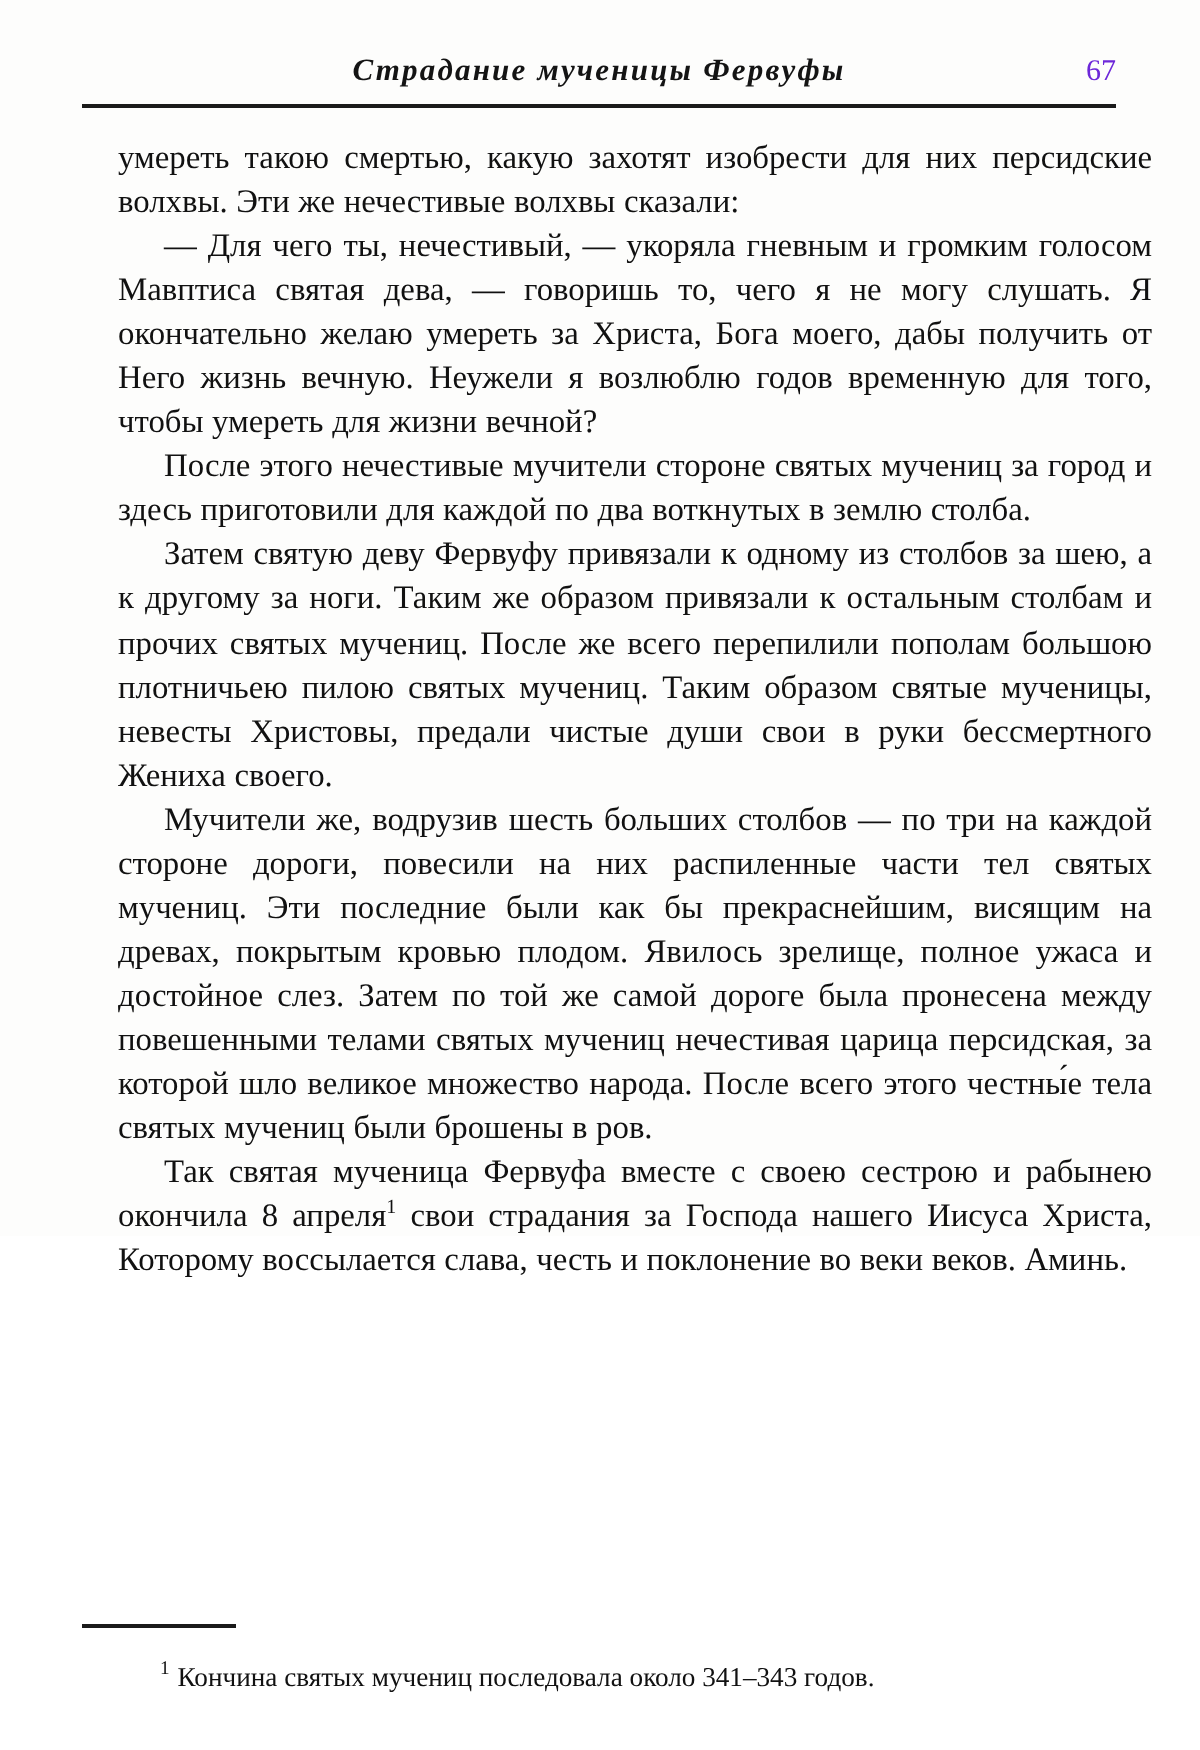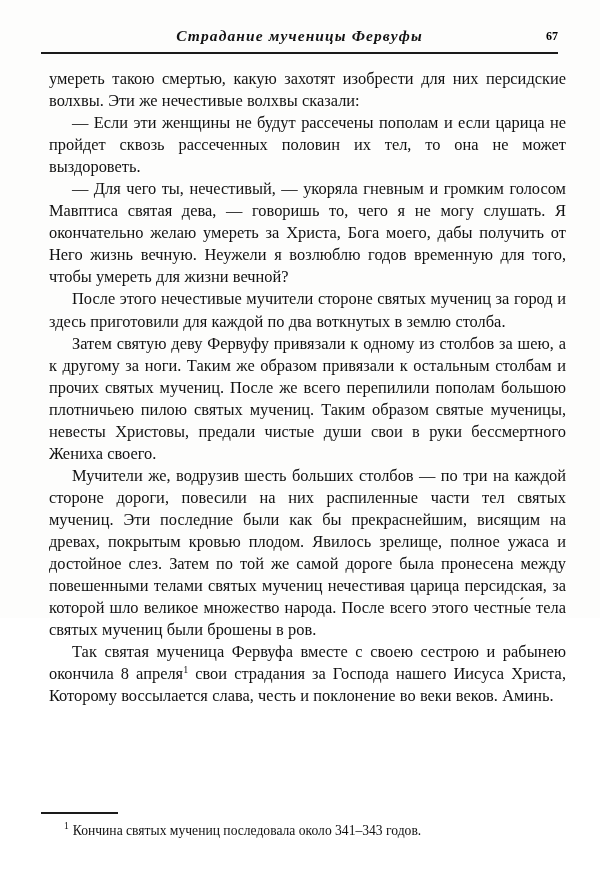--- a/index.html
+++ b/index.html
@@ -39,39 +39,39 @@
     font-size: 15.5px;
     letter-spacing: 1.1px;
     line-height: 20px;
     color: #141414;
     white-space: nowrap;
   }
   .running-head-folio {
     position: absolute;
     right: 0;
     top: 0;
-    font-size: 12px;
+    font-size: 15px;
     font-style: normal;
-    font-weight: 700;
+    font-weight: 400;
     line-height: 20px;
-    color: #000000;
+    color: #6d28d9;
   }
   .head-rule {
     position: absolute;
     left: 41px;
     width: 517px;
     top: 52px;
     height: 2px;
     background: #1a1a1a;
   }
 
   
   .body-block {
     position: absolute;
-    left: 49px;
+    left: 59px;
     top: 68px;
     width: 517px;
   }
   p.para {
     margin: 0;
     font-size: 16.4px;
     line-height: 22.05px;
     text-align: justify;
     text-align-last: left;
     text-indent: 23px;
@@ -91,21 +91,21 @@
     top: 812px;
     width: 517px;
   }
   .footnote-rule {
     width: 77px;
     height: 1.6px;
     background: #1a1a1a;
     margin: 0 0 8px 0;
   }
   .footnote-text {
-    margin: 0;
+    margin: 16px;
     font-size: 13.6px;
     line-height: 18px;
     color: #111111;
     text-indent: 23px;
     text-align: left;
   }
   .footnote-marker {
     font-size: 9.6px;
     vertical-align: super;
     line-height: 0;
@@ -123,21 +123,20 @@
 <div class="page">
 
   <div class="running-head">
     <span class="running-head-title">Страдание мученицы Фервуфы</span>
     <span class="running-head-folio">67</span>
   </div>
   <div class="head-rule"></div>
 
   <div class="body-block">
     <p class="para no-indent">умереть такою смертью, какую захотят изобрести для них персидские волхвы. Эти же нечестивые волхвы сказали:</p>
-    <p class="para">— Если эти женщины не будут рассечены пополам и если царица не пройдет сквозь рассеченных половин их тел, то она не может выздороветь.</p>
     <p class="para">— Для чего ты, нечестивый, — укоряла гневным и громким голосом Мавптиса святая дева, — говоришь то, чего я не могу слушать. Я окончательно желаю умереть за Христа, Бога моего, дабы получить от Него жизнь вечную. Неужели я возлюблю годов временную для того, чтобы умереть для жизни вечной?</p>
     <p class="para">После этого нечестивые мучители стороне святых мучениц за город и здесь приготовили для каждой по два воткнутых в землю столба.</p>
     <p class="para">Затем святую деву Фервуфу привязали к одному из столбов за шею, а к другому за ноги. Таким же образом привязали к остальным столбам и прочих святых мучениц. После же всего перепилили пополам большою плотничьею пилою святых мучениц. Таким образом святые мученицы, невесты Христовы, предали чистые души свои в руки бессмертного Жениха своего.</p>
     <p class="para">Мучители же, водрузив шесть больших столбов — по три на каждой стороне дороги, повесили на них распиленные части тел святых мучениц. Эти последние были как бы прекраснейшим, висящим на древах, покрытым кровью плодом. Явилось зрелище, полное ужаса и достойное слез. Затем по той же самой дороге была пронесена между повешенными телами святых мучениц нечестивая царица персидская, за которой шло великое множество народа. После всего этого честны́е тела святых мучениц были брошены в ров.</p>
     <p class="para"><span>Так святая мученица Фервуфа вместе с своею сестрою и рабынею окончила 8 апреля</span><sup class="fn-ref">1</sup><span> свои страдания за Господа нашего Иисуса Христа, Которому воссылается слава, честь и поклонение во веки веков. Аминь.</span></p>
   </div>
 
   <div class="footnote-area">
     <div class="footnote-rule"></div>
     <p class="footnote-text"><span class="footnote-marker">1</span><span>Кончина святых мучениц последовала около 341–343 годов.</span></p>

